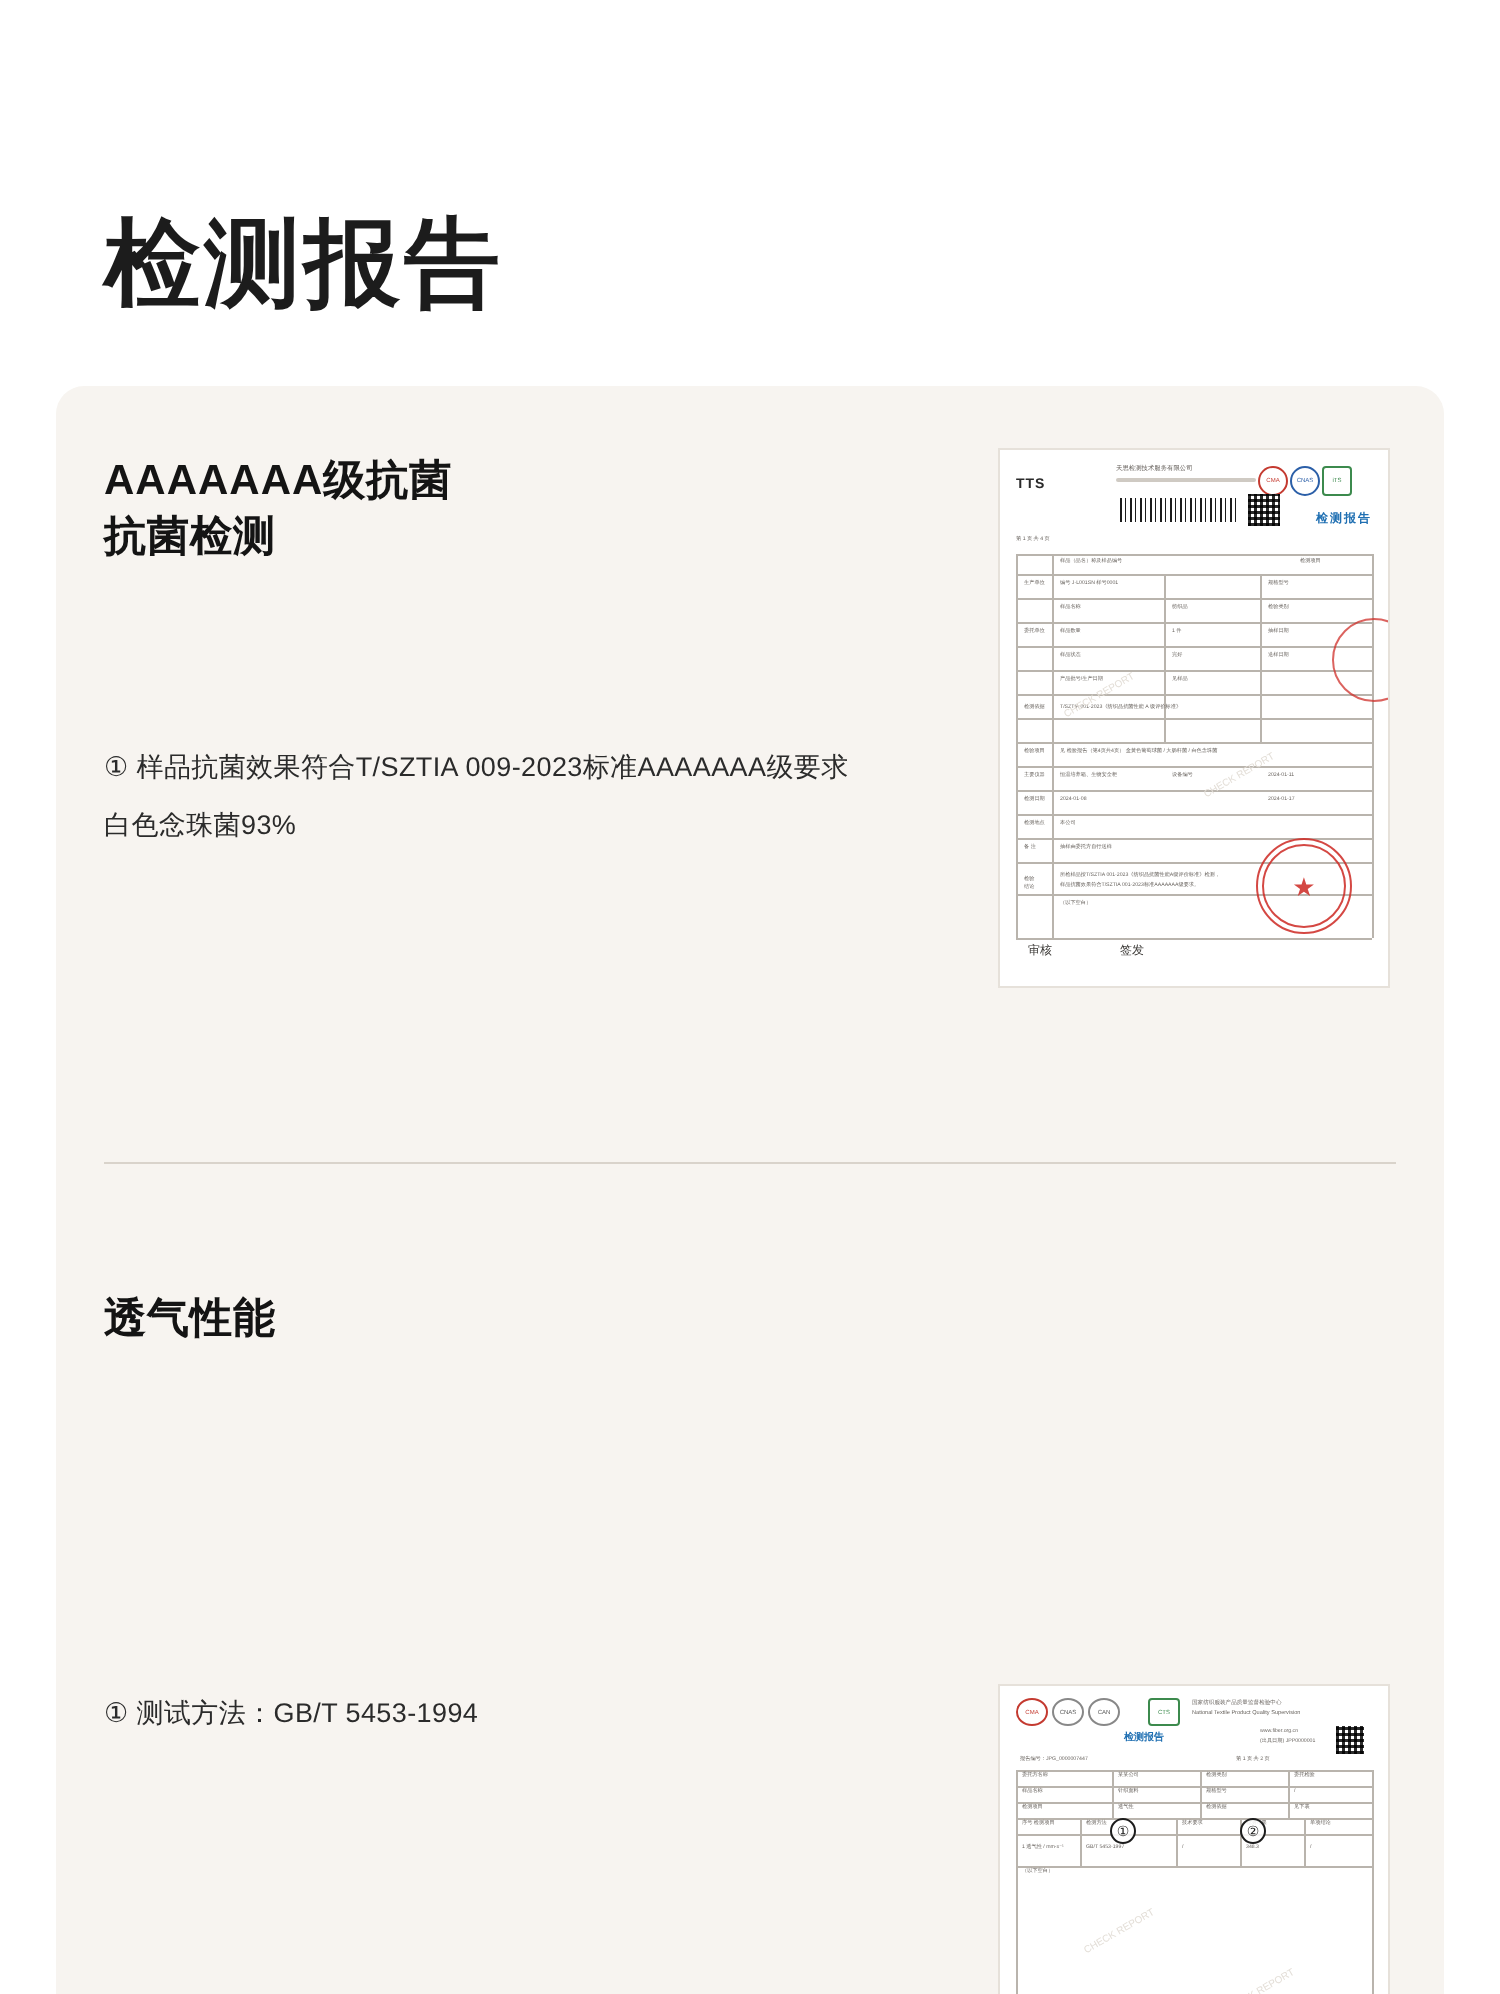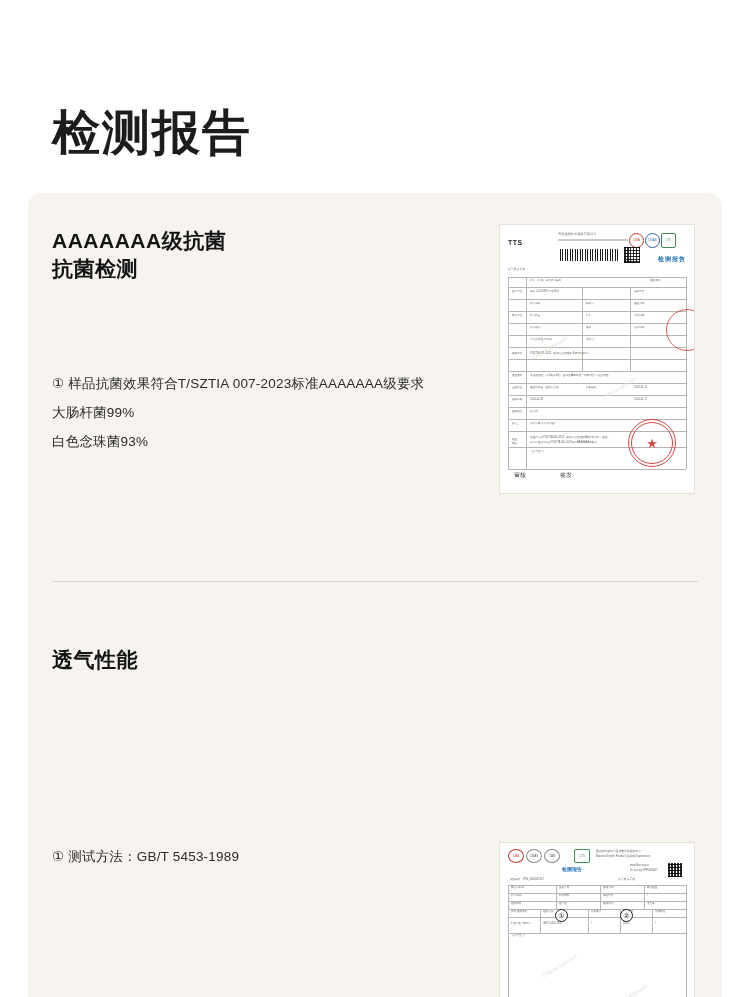--- a/index.html
+++ b/index.html
@@ -238,22 +238,21 @@
   <div class="panel">
 
     <div class="section section-antibacterial">
 
       <div class="section-heading sec1-heading">
         <div>AAAAAAA级抗菌</div>
         <div>抗菌检测</div>
       </div>
 
       <div class="bullets sec1-bullets">
-        <div>① 样品抗菌效果符合T/SZTIA 007-2023标准AAAAAAA级要求</div>
-        <div>大肠杆菌99%</div>
+        <div>① 样品抗菌效果符合T/SZTIA 009-2023标准AAAAAAA级要求</div>
         <div>白色念珠菌93%</div>
       </div>
 
       <div class="cert cert-1">
         <div class="cert-inner">
 
           <div class="c-logo" style="left:8px; top:14px; font-size:7px; color:#2a2a2a;">TTS</div>
           <div class="c-text" style="left:58px; top:8px; font-size:3.2px;">天思检测技术服务有限公司</div>
           <div class="c-tiny" style="left:58px; top:14px; width:70px;"></div>
 
@@ -346,21 +345,21 @@
       <div class="divider divider-1"></div>
     </div>
 
     <div class="section section-breathability">
 
       <div class="section-heading sec2-heading">
         <div>透气性能</div>
       </div>
 
       <div class="bullets sec2-bullets">
-        <div>① 测试方法：GB/T 5453-1989</div>
+        <div>① 测试方法：GB/T 5453-1994</div>
       </div>
 
       <div class="cert cert-2">
         <div class="cert-inner">
 
           <div class="c-badge" style="left:8px; top:6px; width:14px; height:12px; color:#c43a30; border-color:#c43a30;">CMA</div>
           <div class="c-badge" style="left:26px; top:6px; width:14px; height:12px; color:#555; border-color:#888;">CNAS</div>
           <div class="c-badge" style="left:44px; top:6px; width:14px; height:12px; color:#555; border-color:#888;">CAN</div>
           <div class="c-badge sq" style="left:74px; top:6px; width:14px; height:12px; color:#3c8a4d; border-color:#3c8a4d;">CTS</div>
           <div class="c-text" style="left:96px; top:7px; font-size:2.8px;">国家纺织服装产品质量监督检验中心</div>

